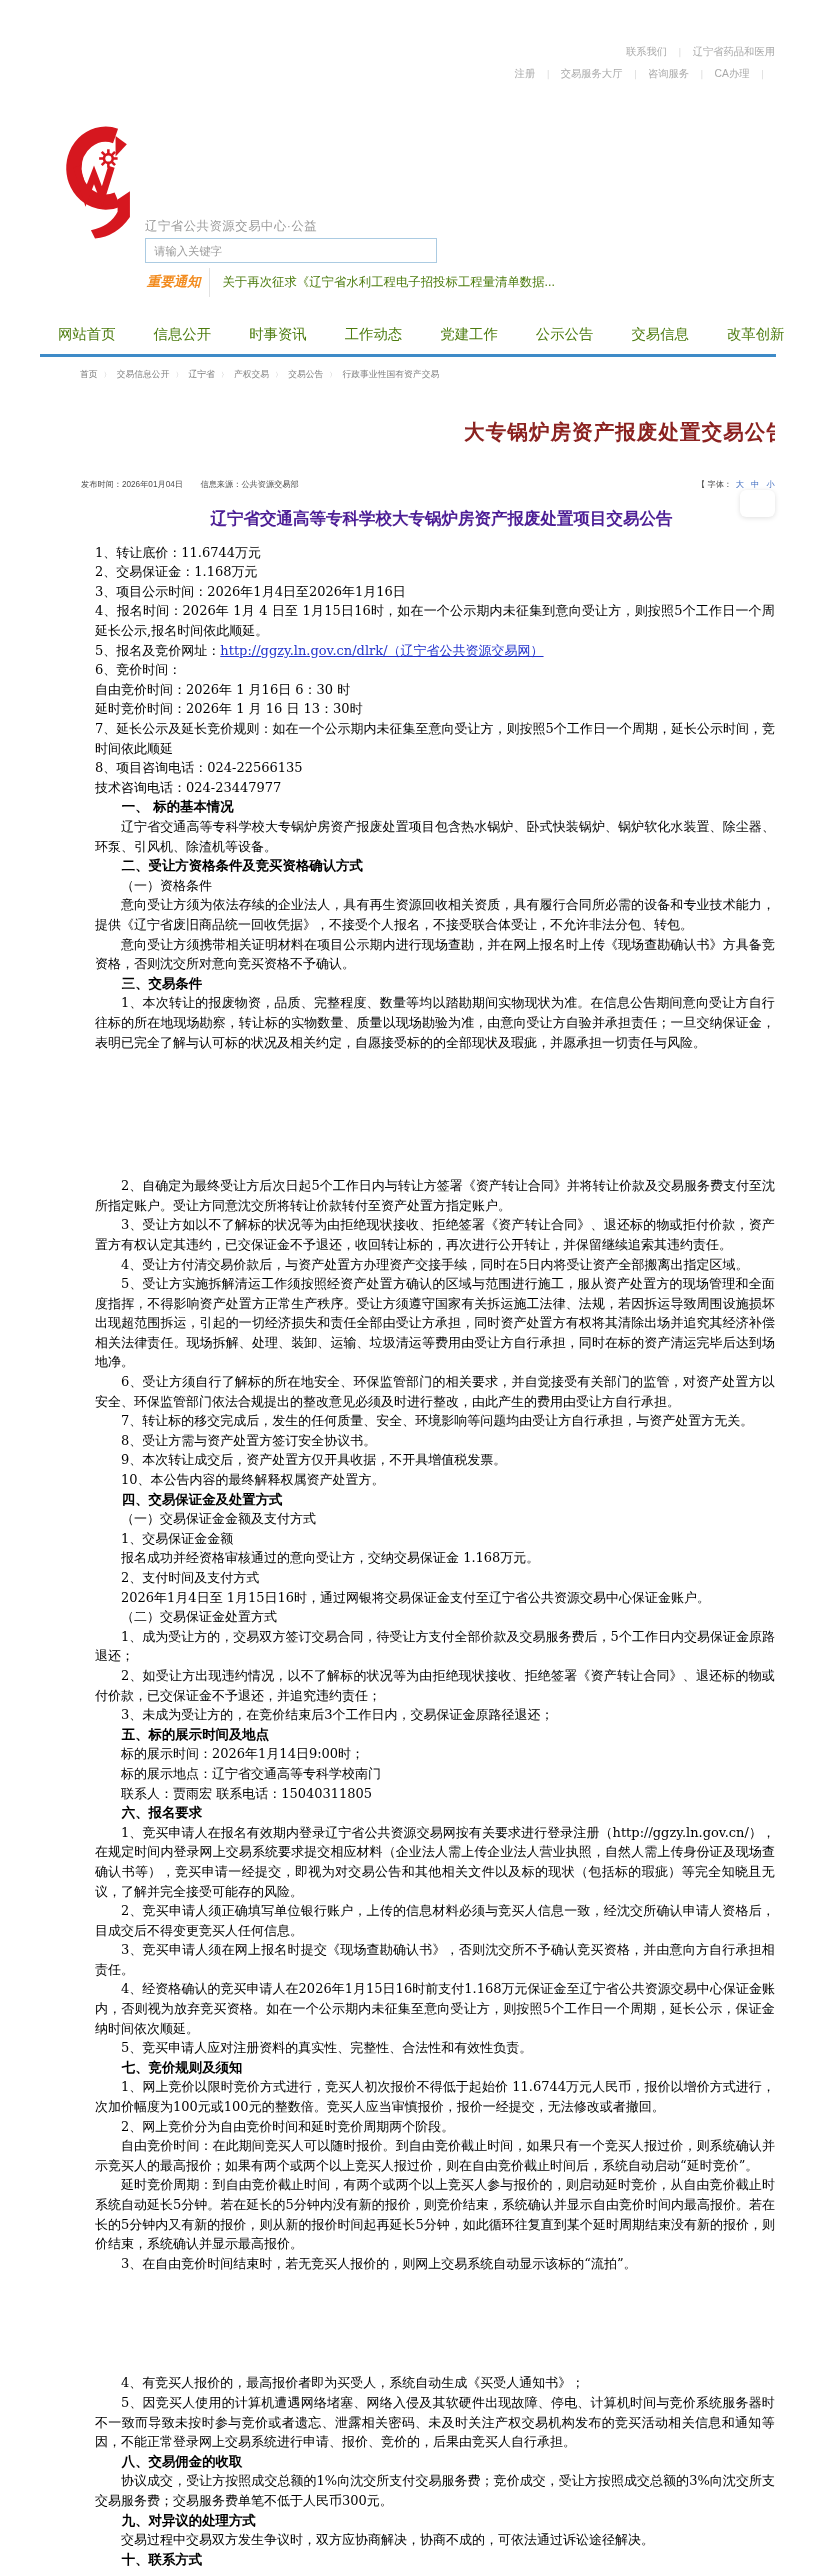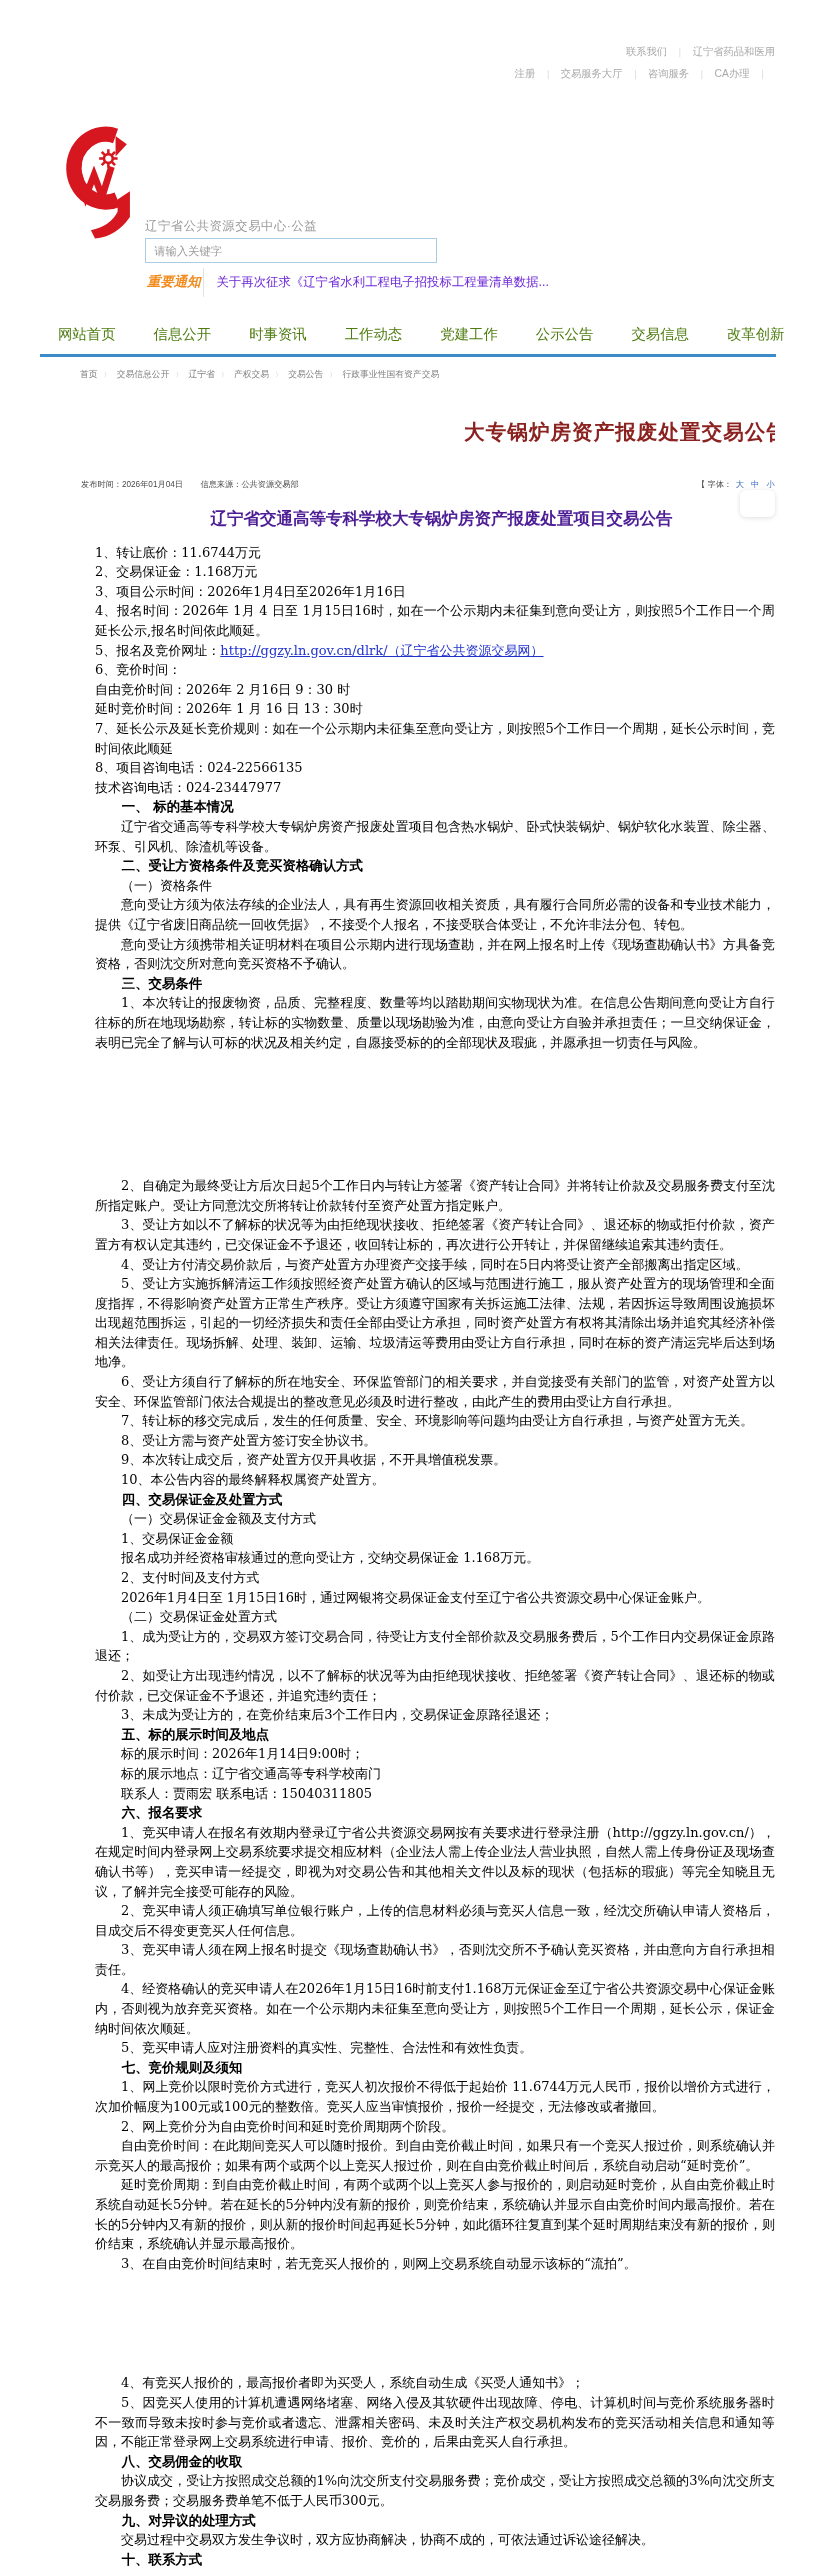--- a/index.html
+++ b/index.html
@@ -12,23 +12,23 @@
   .topbar-row .sep{color:#cfcfcf;margin:0 8.2px;font-size:9.3px;}
   .topbar-row .tb-item{cursor:pointer;}
   
   .logo{position:absolute;left:55px;top:109px;width:78px;height:138px;}
   .brand-sub{position:absolute;left:145px;top:218px;font-size:12.4px;color:#9a9a9a;letter-spacing:0.5px;}
   .search{position:absolute;left:145px;top:238px;width:292px;height:25px;border:0.5px solid #abcbe2;
           box-sizing:border-box;font-size:11.3px;color:#999;padding:0 0 0 8.2px;outline:none;
           font-family:"Liberation Sans","DejaVu Sans",sans-serif;}
   .search::placeholder{color:#9b9b9b;}
   .notice{position:absolute;left:147px;top:267px;display:flex;align-items:center;height:30px;}
-  .notice-label{color:#f28b1e;font-size:13.4px;font-weight:bold;font-style:italic;margin-right:2px;white-space:nowrap;}
+  .notice-label{color:#f28b1e;font-size:13.4px;font-weight:bold;font-style:italic;margin-right:8px;white-space:nowrap;}
   .notice-divider{width:0.5px;height:29px;background:#e2e2e2;margin-right:13.4px;}
-  .notice-text{font-size:12.4px;color:#6d28d9;white-space:nowrap;cursor:pointer;}
+  .notice-text{font-size:12.4px;color:#4d7c0f;white-space:nowrap;cursor:pointer;}
   
   .nav{position:absolute;left:58px;top:325px;display:flex;gap:38px;font-size:14.4px;color:#4d7c0f;white-space:nowrap;}
   .nav-item{cursor:pointer;}
   .blueline{position:absolute;left:40px;top:354px;width:736px;height:2.6px;background:#3e8bc8;}
   
   .breadcrumb{position:absolute;left:80px;top:369px;font-size:8.8px;color:#808080;display:flex;align-items:center;gap:6.2px;white-space:nowrap;}
   .bc-sep{color:#a5a5a5;font-size:6.7px;}
   
   .float-corner{position:absolute;left:740px;top:490px;width:35px;height:27px;background:#fff;
                 border-radius:6.2px;box-shadow:0 1px 5.2px rgba(0,0,0,.13);}
@@ -122,21 +122,21 @@
       <span class="meta-right" id="meta-right"><span>【 字体：</span><span class="fsize">大</span><span class="fsize">中</span><span class="fsize">小</span></span>
     </div>
     <div class="article" id="article">
         <div class="blk title">辽宁省交通高等专科学校大专锅炉房资产报废处置项目交易公告</div>
         <div class="blk p">1、转让底价：11.6744万元</div>
         <div class="blk p">2、交易保证金：1.168万元</div>
         <div class="blk p">3、项目公示时间：2026年1月4日至2026年1月16日</div>
         <div class="blk p">4、报名时间：2026年 1月 4 日至 1月15日16时，如在一个公示期内未征集到意向受让方，则按照5个工作日一个周期延长公示,报名时间依此顺延。</div>
         <div class="blk p"><span>5、报名及竞价网址：</span><a class="doclink">http://ggzy.ln.gov.cn/dlrk/（辽宁省公共资源交易网）</a></div>
         <div class="blk p">6、竞价时间：</div>
-        <div class="blk p">自由竞价时间：2026年 2 月16日 9：30 时</div>
+        <div class="blk p">自由竞价时间：2026年 1 月16日 6：30 时</div>
         <div class="blk p">延时竞价时间：2026年 1 月 16 日 13：30时</div>
         <div class="blk p">7、延长公示及延长竞价规则：如在一个公示期内未征集至意向受让方，则按照5个工作日一个周期，延长公示时间，竞价时间依此顺延</div>
         <div class="blk p">8、项目咨询电话：024-22566135</div>
         <div class="blk p">技术咨询电话：024-23447977</div>
         <div class="blk h">一、 标的基本情况</div>
         <div class="blk pi">辽宁省交通高等专科学校大专锅炉房资产报废处置项目包含热水锅炉、卧式快装锅炉、锅炉软化水装置、除尘器、循环泵、引风机、除渣机等设备。</div>
         <div class="blk h">二、受让方资格条件及竞买资格确认方式</div>
         <div class="blk pi">（一）资格条件</div>
         <div class="blk pi">意向受让方须为依法存续的企业法人，具有再生资源回收相关资质，具有履行合同所必需的设备和专业技术能力，能提供《辽宁省废旧商品统一回收凭据》，不接受个人报名，不接受联合体受让，不允许非法分包、转包。</div>
         <div class="blk pi">意向受让方须携带相关证明材料在项目公示期内进行现场查勘，并在网上报名时上传《现场查勘确认书》方具备竞买资格，否则沈交所对意向竞买资格不予确认。</div>

